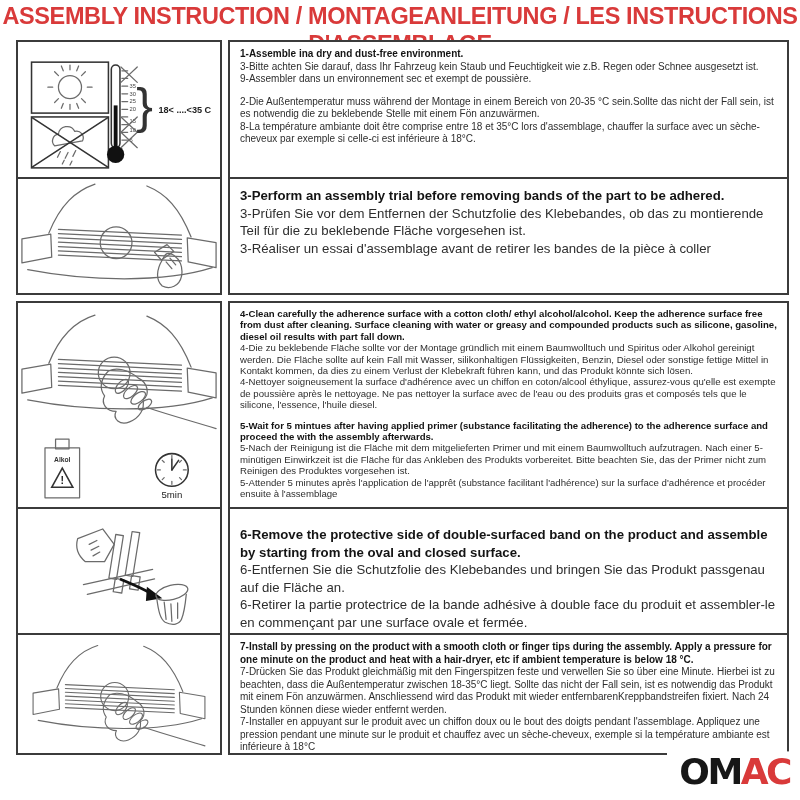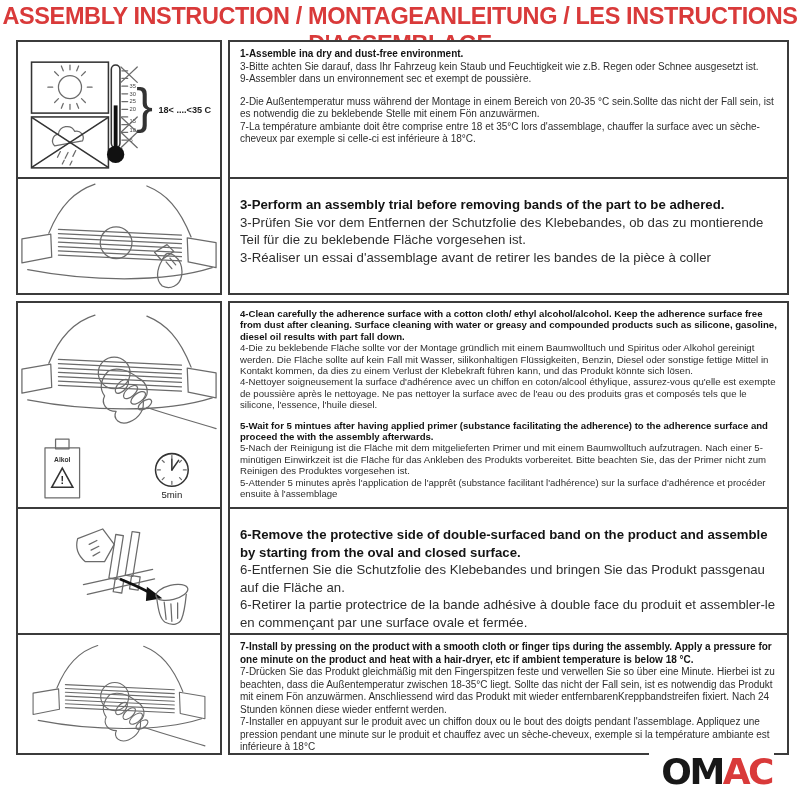--- a/index.html
+++ b/index.html
@@ -25,32 +25,32 @@
     background:#fff;box-sizing:border-box;
   }
   .icon-cell{left:0;width:206px;padding:2px;}
   .icon-cell svg{width:100%;height:100%;display:block;}
   .text-cell{left:212px;width:561px;padding:6px 10px;}
   #row1{top:40px;}  #row1 .cell{height:151px;}
   #row2{top:177px;} #row2 .cell{height:118px;}
   #row3{top:301px;} #row3 .cell{height:212px;}
   #row4{top:507px;} #row4 .cell{height:142px;}
   #row5{top:633px;} #row5 .cell{height:122px;}
-  #row2 .text-cell{padding-top:17px;}
+  #row2 .text-cell{padding-top:8px;}
   #row4 .text-cell{padding-top:17px;}
   #row3 .text-cell{padding-top:5px;}
   .txt-sm{font-size:10px;line-height:1.25;color:var(--body);}
   .txt-lg{font-size:13.2px;line-height:1.33;color:var(--body);}
   #row3 .txt-sm{font-size:9.6px;line-height:1.19;}
   .item{margin-bottom:10px;}
   .item:last-child{margin-bottom:0;}
   #row3 .item{margin-bottom:9px;}
   .en{font-weight:bold;color:var(--ink);}
   .logo{
-    position:absolute;right:26px;bottom:8px;background:#fff;
+    position:absolute;right:8px;bottom:8px;background:#fff;
     padding:3px 2px 2px 12px;
     font-family:"DejaVu Sans",sans-serif;font-weight:bold;
     font-size:36px;letter-spacing:-2.5px;line-height:1;
     transform:scaleY(0.98);
   }
   .logo .lg-black{color:#171717;}
   .logo .lg-red{color:var(--red);}
   svg text{font-family:"Liberation Sans",sans-serif;}
   .sk{stroke:var(--line);fill:none;stroke-width:1.3;stroke-linecap:round;stroke-linejoin:round;}
   .skd{stroke:#333;fill:none;stroke-width:1.6;stroke-linecap:round;}
@@ -131,21 +131,21 @@
     </svg>
   </div>
   <div class="cell text-cell txt-sm">
     <div class="item">
       <div class="en">1-Assemble ina dry and dust-free environment.</div>
       <div>3-Bitte achten Sie darauf, dass Ihr Fahrzeug kein Staub und Feuchtigkeit wie z.B. Regen oder Schnee ausgesetzt ist.</div>
       <div>9-Assembler dans un environnement sec et exempt de poussière.</div>
     </div>
     <div class="item">
       <div>2-Die Außentemperatur muss während der Montage in einem Bereich von 20-35 °C  sein.Sollte das nicht der Fall sein, ist es notwendig die zu beklebende Stelle mit einem Fön anzuwärmen.</div>
-      <div>7-La température ambiante doit être comprise entre 18 et 35°C lors d'assemblage, chauffer la surface avec un sèche-cheveux par exemple si celle-ci est inférieure à 18°C.</div>
+      <div>8-La température ambiante doit être comprise entre 18 et 35°C lors d'assemblage, chauffer la surface avec un sèche-cheveux par exemple si celle-ci est inférieure à 18°C.</div>
     </div>
   </div>
 </div>
 
 <div class="row" id="row2">
   <div class="cell icon-cell">
     <svg viewBox="0 0 206 114">
       <g class="sk">
         <path d="M30,54 C42,24 58,10 78,3"></path>
         <path d="M178,58 C166,28 152,13 132,5"></path>

